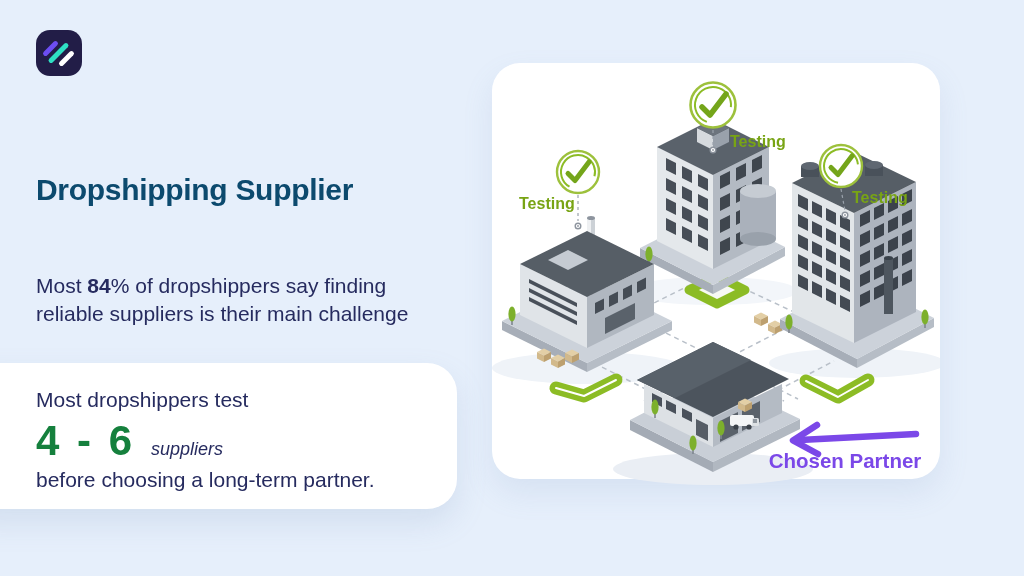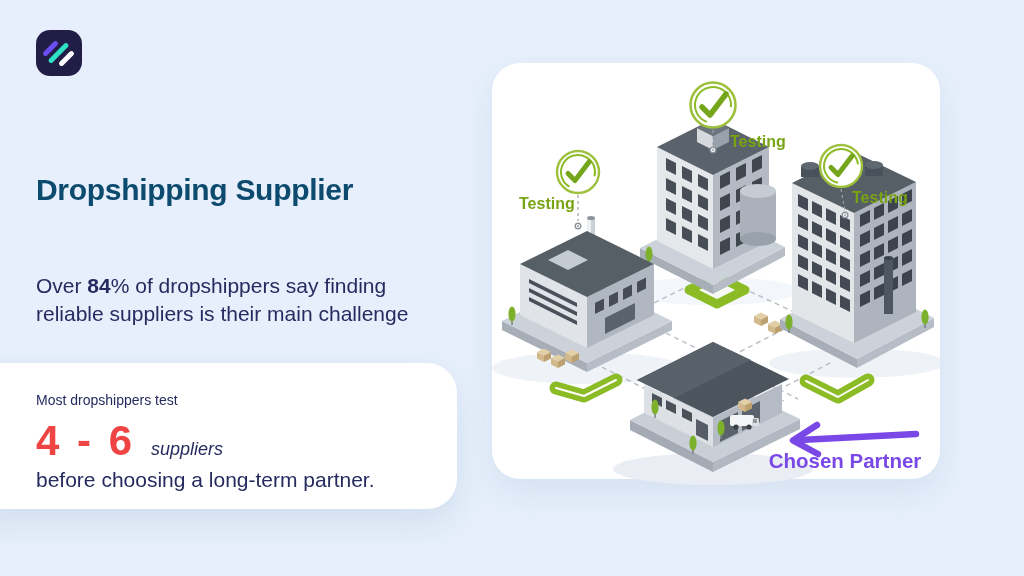--- a/index.html
+++ b/index.html
@@ -21,23 +21,23 @@
   .subtitle { position:absolute; left:36px; top:272px; width:452px;
               font-size:21px; line-height:28px; color:#262b5f; }
   .subtitle b { font-weight:bold;margin-top:26px; }
   .subtitle .line2 { display:block; }
 
   
   .stat-card { position:absolute; left:-44px; top:363px; width:501px; height:146px;
                background:#ffffff; border-radius:30px;
                box-shadow:0 14px 30px rgba(120,150,190,0.18);
                padding:24px 0 0 80px; color:#262b5f; }
-  .stat-card .line1 { font-size:14px; line-height:26px; }
+  .stat-card .line1 { font-size:21px; line-height:26px; }
   .stat-card .range-row { display:flex; align-items:baseline; gap:16px; margin-top:4px; height:46px; }
-  .stat-card .range { font-size:42px; font-weight:bold; letter-spacing:3px; color:#ef4444; }
+  .stat-card .range { font-size:42px; font-weight:bold; letter-spacing:3px; color:#15803d; }
   .stat-card .range-unit { font-size:18px;font-style:italic; }
   .stat-card .line2 { font-size:21px; line-height:26px; margin-top:4px; }
 
   
   .illus-card { position:absolute; left:492px; top:63px; width:448px; height:416px;
                 background:#ffffff; border-radius:28px;
                 box-shadow:0 14px 30px rgba(120,150,190,0.14); }
   .illus-card svg { position:absolute; left:0; top:0; }
   text.testing { font-family:"Liberation Sans", sans-serif; font-size:16px; font-weight:bold; fill:#78a414; }
   text.chosen  { font-family:"Liberation Sans", sans-serif; font-size:20.5px; font-weight:bold; fill:#7b48e8; }
@@ -51,21 +51,21 @@
     <span class="slash-purple"></span>
     <span class="slash-teal"></span>
     <span class="slash-white"></span>
   </div>
 
   <h1 class="title">
     <div>Dropshipping Supplier</div>
   </h1>
 
   <p class="subtitle">
-    <span>Over </span><b>84</b><span>% of dropshippers say finding</span>
+    <span>Most </span><b>84</b><span>% of dropshippers say finding</span>
     <span class="line2">reliable suppliers is their main challenge</span>
   </p>
 
   <div class="stat-card">
     <div class="line1">Most dropshippers test</div>
     <div class="range-row">
       <span class="range">4 - 6</span>
       <span class="range-unit">suppliers</span>
     </div>
     <div class="line2">before choosing a long-term partner.</div>

